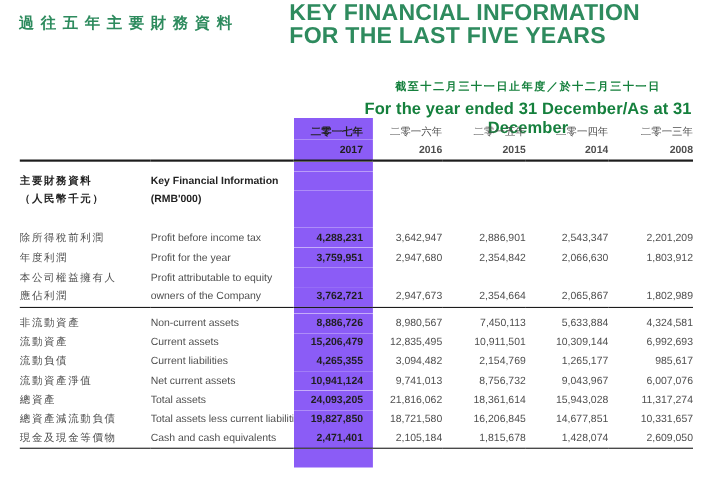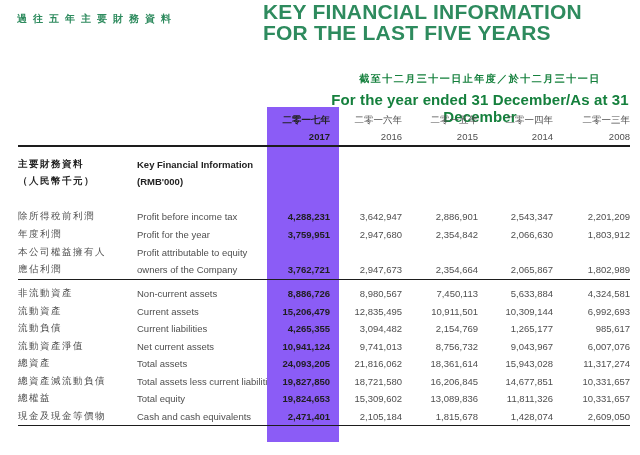--- a/index.html
+++ b/index.html
@@ -3,21 +3,21 @@
 <meta charset="utf-8">
 <style>
   * { margin:0; padding:0; box-sizing:border-box; }
   html,body { background:#ffffff; }
   .page {
     position:relative; width:640px; height:455px; background:#ffffff;
     font-family:"Liberation Sans", sans-serif; overflow:hidden;
   }
   .title-zh {
     position:absolute; left:17px; top:12px;
-    color:#2e8b5e; font-size:10px; font-weight:bold; letter-spacing:6px;
+    color:#2e8b5e; font-size:14px; font-weight:bold; letter-spacing:6px;
   }
   .title-en {
     position:absolute; left:263px; top:1px; width:362px;
     color:#2e8b5e; font-size:21px; font-weight:bold; line-height:21px; letter-spacing:0.2px;
   }
   .period {
     position:absolute; left:330px; top:72px; width:300px; text-align:center; color:#15803d;
   }
   .period-zh { font-size:10px; font-weight:bold; letter-spacing:1.5px; margin-bottom:5px; }
   .period-en { font-size:15px; font-weight:bold; letter-spacing:0.1px; }
@@ -35,21 +35,21 @@
   td.num { text-align:right; padding-right:2px; }
   td.hl  { background:#8b5cf6; }
   td.hl.num { font-weight:bold; color:#1f1f1f; padding-right:9px; }
   .b { font-weight:bold; color:#222222 !important; }
   .gray { color:#5a5a5a; }
   .ind-zh { padding-left:10px; }
   .ind-en { padding-left:12px; }
 
   tr.hdr-zh td { height:20px; vertical-align:bottom; }
   tr.hdr-yr td { height:19px; vertical-align:middle;margin-top:20px; }
-  tr.rule2 td { border-bottom:2px solid #1d1d1d; }
+  tr.rule2 td { border-bottom:2px solid #1d1d1d;font-weight:bold; }
   tr.rule1 td { border-bottom:1.5px solid #1d1d1d; }
   tr.sp-a td { height:10px; }
   tr.sp-c td { height:6px; }
   tr.sp-d td { height:17px; }
   tr.grp td { height:17px; }
   tr.row1 td { height:18px; }
   tr.row2 td { height:17.5px; }
 </style>
 </head>
 <body>
@@ -240,29 +240,20 @@
       <tr class="row2">
         <td class="zh">總資產減流動負債</td>
         <td class="en">Total assets less current liabilities</td>
         <td class="num hl">19,827,850</td>
         <td class="num">18,721,580</td>
         <td class="num">16,206,845</td>
         <td class="num">14,677,851</td>
         <td class="num">10,331,657</td>
       </tr>
 
-      <tr class="row2">
-        <td class="zh">總權益</td>
-        <td class="en">Total equity</td>
-        <td class="num hl">19,824,653</td>
-        <td class="num">15,309,602</td>
-        <td class="num">13,089,836</td>
-        <td class="num">11,811,326</td>
-        <td class="num">10,331,657</td>
-      </tr>
 
       <tr class="row2 rule1">
         <td class="zh">現金及現金等價物</td>
         <td class="en">Cash and cash equivalents</td>
         <td class="num hl">2,471,401</td>
         <td class="num">2,105,184</td>
         <td class="num">1,815,678</td>
         <td class="num">1,428,074</td>
         <td class="num">2,609,050</td>
       </tr>

